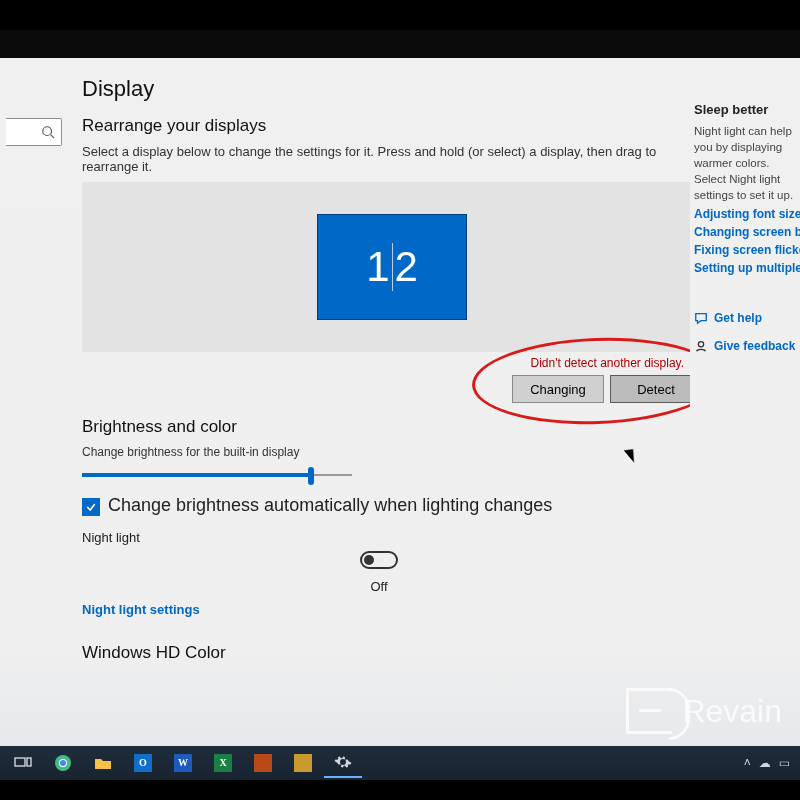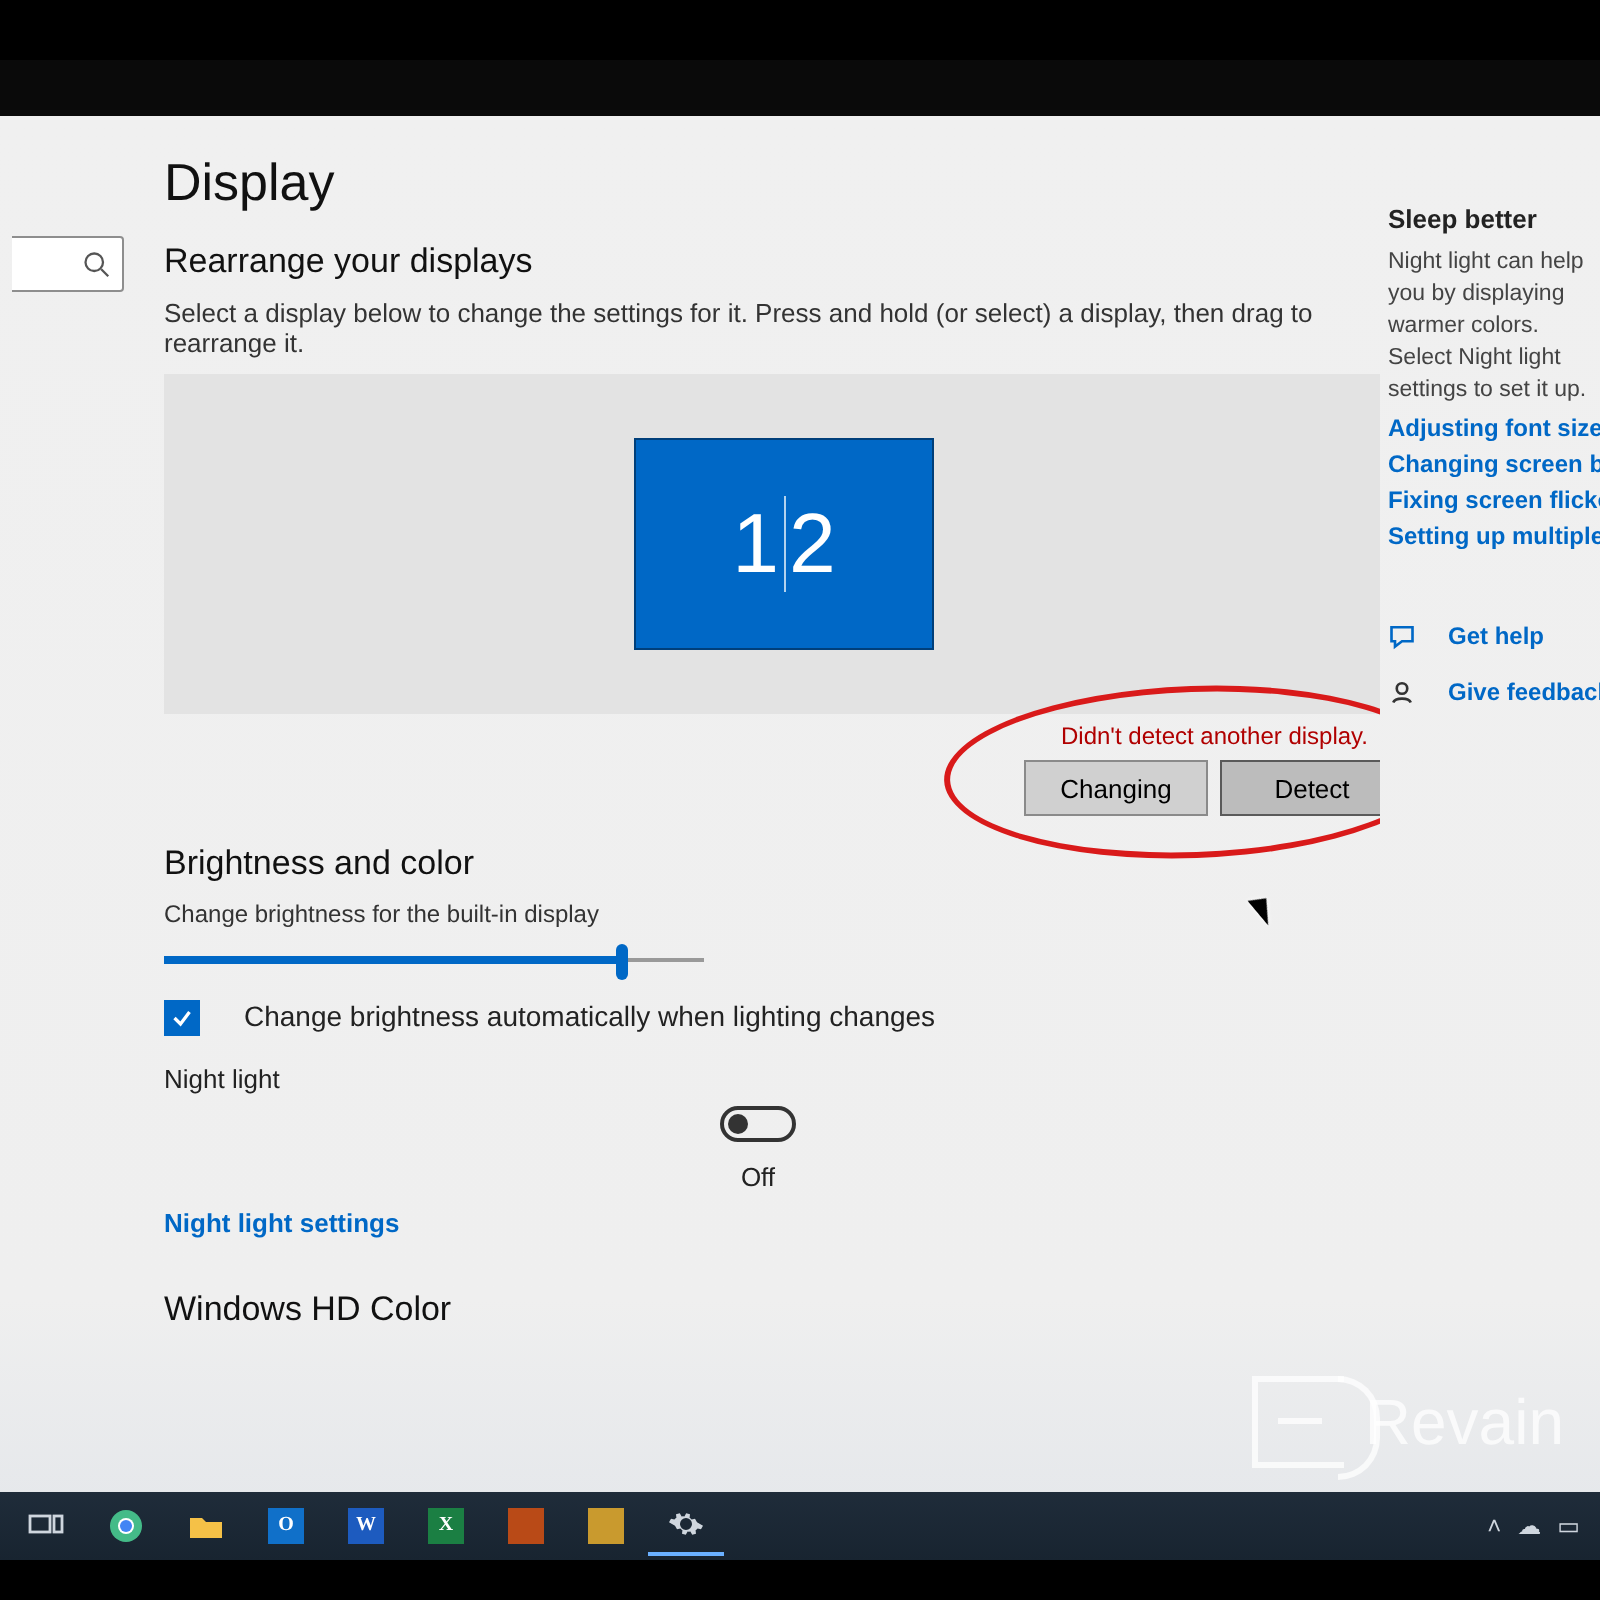--- a/index.html
+++ b/index.html
@@ -42,21 +42,21 @@
     padding-right: 6px;
   }
   .search-pill svg { width: 14px; height: 14px; }
   .main {
     flex: 1;
     padding: 18px 14px 0 20px;
     overflow: hidden;
     font-size: 13px;
     color: #222;
   }
-  h1 { font-size: 26px; font-weight: 300; margin-bottom: 14px; color: #111; }
+  h1 { font-size: 22px; font-weight: 300; margin-bottom: 14px; color: #111; }
   h2 { font-size: 17px; font-weight: 400; margin: 14px 0 8px; color: #111; }
   .subtext { font-size: 13px; color: #333; margin-bottom: 8px; }
   .display-canvas {
     background: #e3e3e3;
     height: 170px;
     width: 620px;
     display: flex; align-items: center; justify-content: center;
     margin-bottom: 4px;
   }
   .monitor-rect {
@@ -83,21 +83,21 @@
     cursor: pointer;
   }
   .win-btn:active, .win-btn.pressed { background: #bcbcbc; border-color:#5a5a5a; }
   .slider-label { font-size: 12px; color: #333; margin-bottom: 6px; }
   .slider {
     width: 270px; height: 20px; position: relative; margin-bottom: 10px;
   }
   .slider-track { position:absolute; top:9px; width:100%; height:2px; background:#999; }
   .slider-fill  { position:absolute; top:8px; width:85%; height:4px; background:#0068c6; }
   .slider-thumb { position:absolute; top:2px; left:calc(85% - 4px); width:6px; height:18px; background:#0068c6; border-radius:3px; }
-  .checkbox-row { display:flex; align-items:flex-start; gap:22px; font-size:14px; margin-bottom:14px; }
+  .checkbox-row { display:flex; align-items:flex-end; gap:8px; font-size:18px; margin-bottom:14px; }
   .chk {
     width:18px; height:18px; background:#0068c6; display:flex; align-items:center; justify-content:center;
   }
   .chk svg { width:12px; height:12px; }
   .toggle-row { display:flex; align-items:center; gap:10px; font-size:13px; margin:6px 0 8px;flex-direction:column; }
   .toggle {
     width:38px; height:18px; border:2px solid #333; border-radius:10px; position:relative;
   }
   .toggle-knob { position:absolute; top:2px; left:2px; width:10px; height:10px; border-radius:50%; background:#333; }
   .link { color:#0068c6; font-size:13px; cursor:pointer;font-weight:bold; }
@@ -105,21 +105,21 @@
   .aside {
     width: 110px;
     padding: 30px 0 0 4px;
     font-size: 12px;
     color: #222;
     overflow: hidden;
   }
   .aside h3 { font-size: 13px; font-weight: 600; margin: 14px 0 6px; }
   .aside p { font-size: 11.5px; color: #444; line-height: 1.4; }
   .aside .link { display:block; margin: 4px 0; font-size: 12px; white-space: nowrap; }
-  .aside .icon-link { display:flex; align-items:center; gap:16px; white-space: nowrap; }
+  .aside .icon-link { display:flex; align-items:center; gap:6px; white-space: nowrap; }
   .aside .icon-link svg { width:14px; height:14px; flex-shrink:0; }
   
   .ellipse {
     position:absolute; border:3px solid #d91a1a; border-radius:50%;
     transform: rotate(-2deg);
     pointer-events:none;
   }
   
   .taskbar {
     height: 34px;

